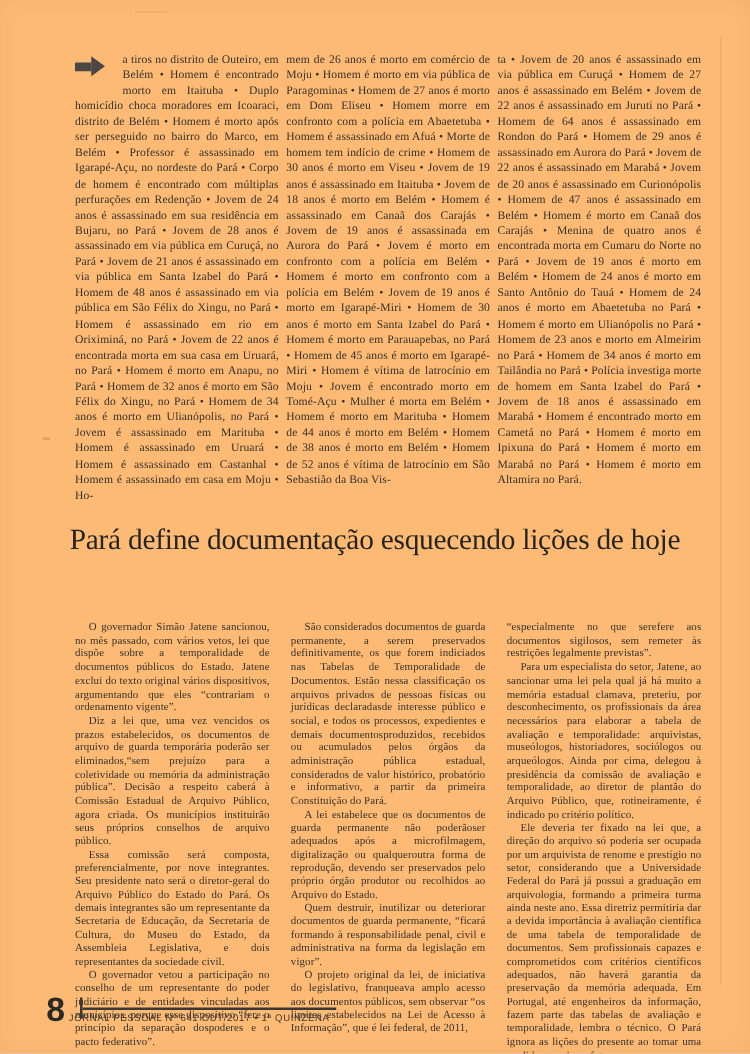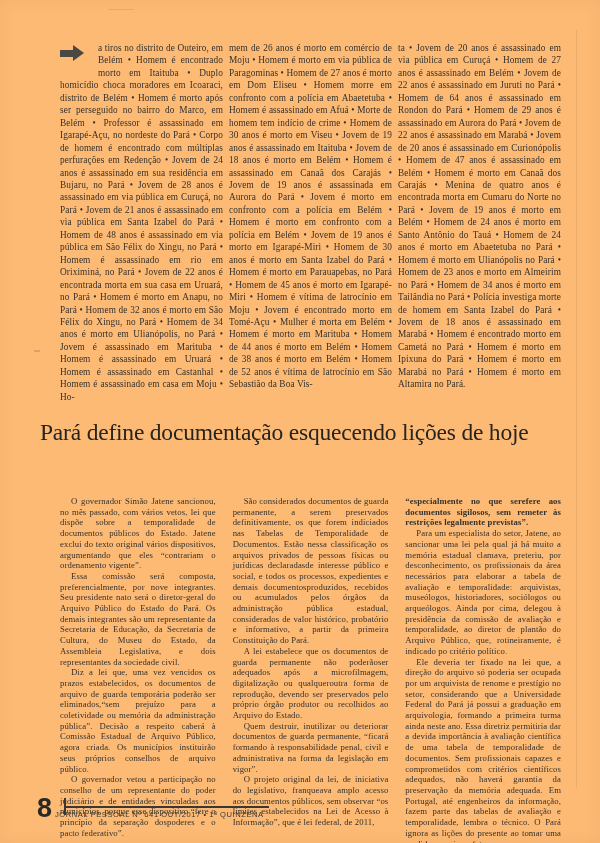--- a/index.html
+++ b/index.html
@@ -45,38 +45,39 @@
     border-top:8.5px solid transparent;
     border-bottom:8.5px solid transparent;
   }
 
   
   .headline{
     position:absolute;left:40px;top:419px;width:520px;
     margin:0;
     font-size:23.5px;font-weight:500;
     letter-spacing:-0.2px;
+    text-align:center;
     color:#262420;
     font-family:"Liberation Serif","DejaVu Serif",serif;
   }
 
   
   .article{
     position:absolute;left:60px;top:496px;width:501px;
     display:flex;gap:17px;
   }
   .article-col{
     width:163px;
     font-size:8.7px;line-height:10.7px;
     text-align:justify;
     letter-spacing:0.1px;
     color:#34312d;
   }
   .article-col p{margin:0;text-indent:11px;}
-  .article-col p.no-indent{text-indent:0;font-weight:bold;}
+  .article-col p.no-indent{text-indent:0;}
 
   
   .footer{position:absolute;left:0;bottom:14px;width:600px;height:34px;}
   .page-number{
     position:absolute;left:37px;top:0;
     font-family:"Liberation Sans","DejaVu Sans",sans-serif;
     font-weight:bold;font-size:27px;line-height:27px;color:#2b2926;
   }
   .footer-rule{
     position:absolute;left:66px;top:11px;width:203px;height:1.5px;background:#3a3835;
@@ -110,22 +111,22 @@
     <div class="necro-col">
       <span>ta • Jovem de 20 anos é assassinado em via pública em Curuçá • Homem de 27 anos é assassinado em Belém • Jovem de 22 anos é assassinado em Juruti no Pará • Homem de 64 anos é assassinado em Rondon do Pará • Homem de 29 anos é assassinado em Aurora do Pará • Jovem de 22 anos é assassinado em Marabá • Jovem de 20 anos é assassinado em Curionópolis • Homem de 47 anos é assassinado em Belém • Homem é morto em Canaã dos Carajás • Menina de quatro anos é encontrada morta em Cumaru do Norte no Pará • Jovem de 19 anos é morto em Belém • Homem de 24 anos é morto em Santo Antônio do Tauá • Homem de 24 anos é morto em Abaetetuba no Pará • Homem é morto em Ulianópolis no Pará • Homem de 23 anos e morto em Almeirim no Pará • Homem de 34 anos é morto em Tailândia no Pará • Polícia investiga morte de homem em Santa Izabel do Pará • Jovem de 18 anos é assassinado em Marabá • Homem é encontrado morto em Cametá no Pará • Homem é morto em Ipixuna do Pará • Homem é morto em Marabá no Pará • Homem é morto em Altamira no Pará.</span>
     </div>
   </div>
 
   <h1 class="headline">Pará define documentação esquecendo lições de hoje</h1>
 
   <div class="article">
     <div class="article-col">
       <p>O governador Simão Jatene sancionou, no mês passado, com vários vetos, lei que dispõe sobre a temporalidade de documentos públicos do Estado. Jatene exclui do texto original vários dispositivos, argumentando que eles “contrariam o ordenamento vigente”.</p>
+      <p>Diz a lei que, uma vez vencidos os prazos estabelecidos, os documentos de arquivo de guarda temporária poderão ser eliminados,“sem prejuízo para a coletividade ou memória da administração pública”. Decisão a respeito caberá à Comissão Estadual de Arquivo Público, agora criada. Os municípios instituirão seus próprios conselhos de arquivo público.</p>
       <p>Essa comissão será composta, preferencialmente, por nove integrantes. Seu presidente nato será o diretor-geral do Arquivo Público do Estado do Pará. Os demais integrantes são um representante da Secretaria de Educação, da Secretaria de Cultura, do Museu do Estado, da Assembleia Legislativa, e dois representantes da sociedade civil.</p>
-      <p>Diz a lei que, uma vez vencidos os prazos estabelecidos, os documentos de arquivo de guarda temporária poderão ser eliminados,“sem prejuízo para a coletividade ou memória da administração pública”. Decisão a respeito caberá à Comissão Estadual de Arquivo Público, agora criada. Os municípios instituirão seus próprios conselhos de arquivo público.</p>
       <p>O governador vetou a participação no conselho de um representante do poder judiciário e de entidades vinculadas aos municípios, porque esse dispositivo “fere o princípio da separação dospoderes e o pacto federativo”.</p>
     </div>
     <div class="article-col">
       <p>São considerados documentos de guarda permanente, a serem preservados definitivamente, os que forem indiciados nas Tabelas de Temporalidade de Documentos. Estão nessa classificação os arquivos privados de pessoas físicas ou jurídicas declaradasde interesse público e social, e todos os processos, expedientes e demais documentosproduzidos, recebidos ou acumulados pelos órgãos da administração pública estadual, considerados de valor histórico, probatório e informativo, a partir da primeira Constituição do Pará.</p>
       <p>A lei estabelece que os documentos de guarda permanente não poderãoser adequados após a microfilmagem, digitalização ou qualqueroutra forma de reprodução, devendo ser preservados pelo próprio órgão produtor ou recolhidos ao Arquivo do Estado.</p>
       <p>Quem destruir, inutilizar ou deteriorar documentos de guarda permanente, “ficará formando à responsabilidade penal, civil e administrativa na forma da legislação em vigor”.</p>
       <p>O projeto original da lei, de iniciativa do legislativo, franqueava amplo acesso aos documentos públicos, sem observar “os limites estabelecidos na Lei de Acesso à Informação”, que é lei federal, de 2011,</p>
     </div>
     <div class="article-col">
       <p class="no-indent">“especialmente no que serefere aos documentos sigilosos, sem remeter às restrições legalmente previstas”.</p>

